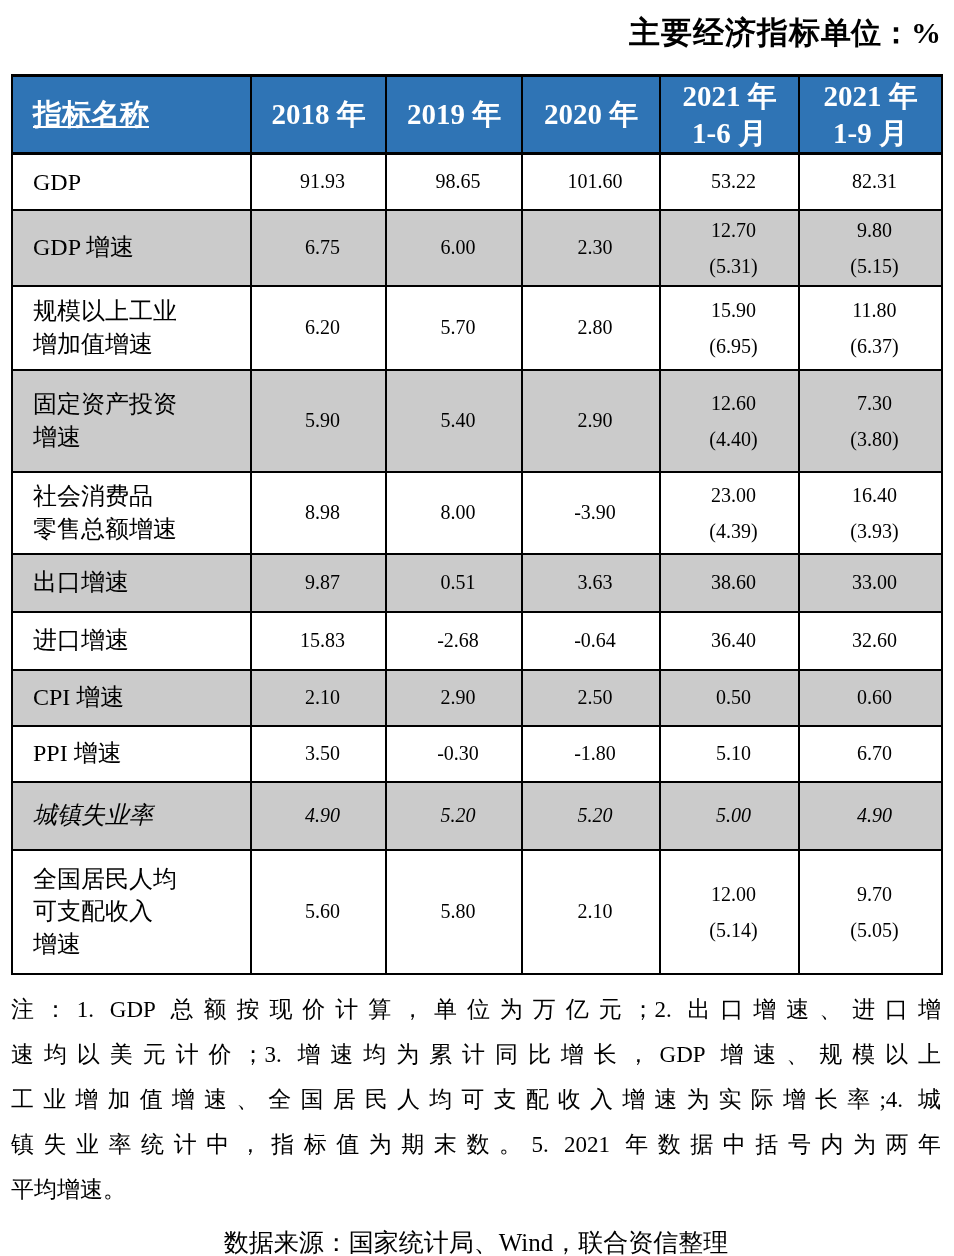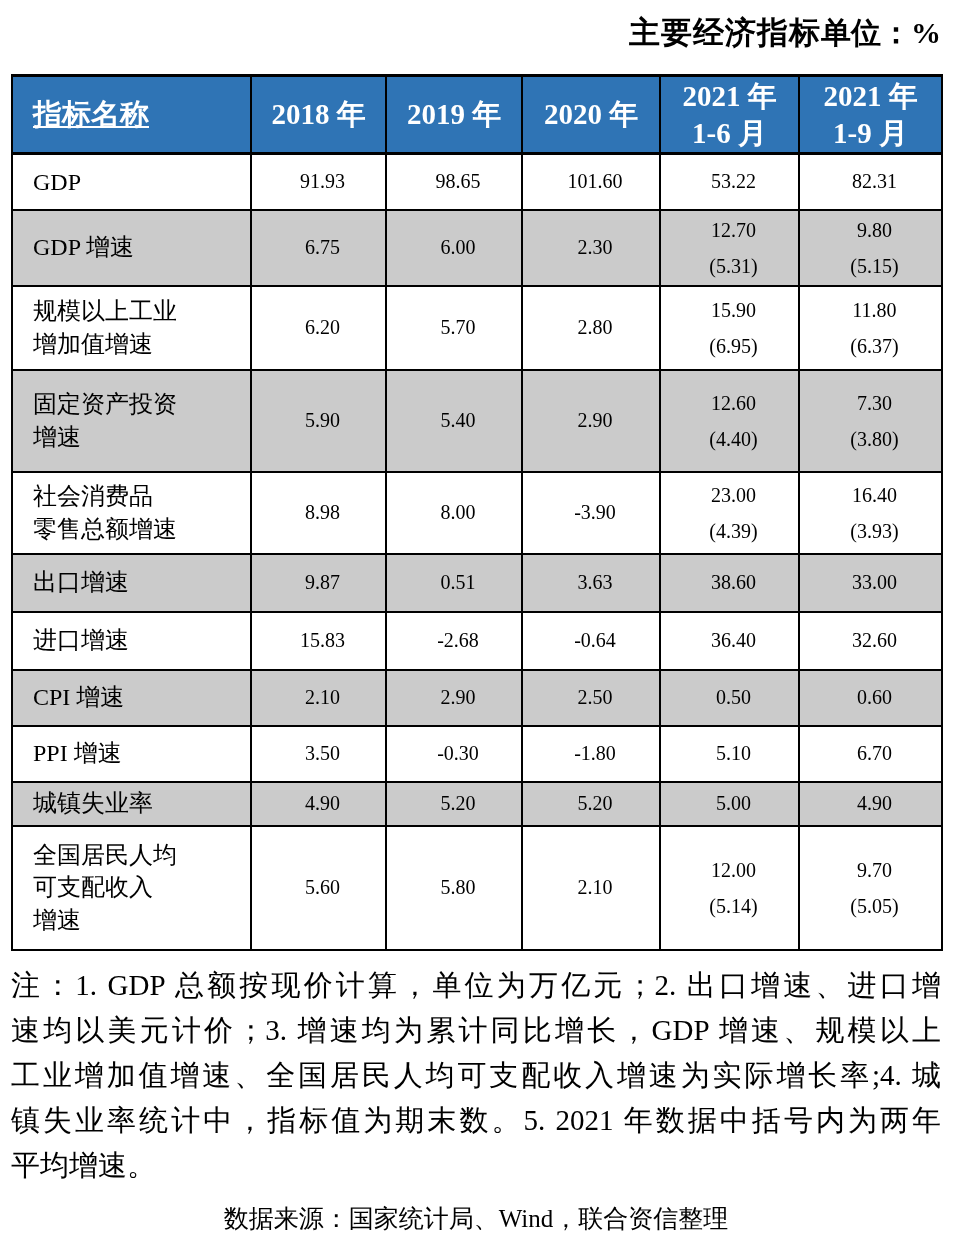--- a/index.html
+++ b/index.html
@@ -60,24 +60,24 @@
   tr.gray td { background: #CBCBCB; }
   tr.r0  { height: 56px; }
   tr.r1  { height: 76px; }
   tr.r2  { height: 84px; }
   tr.r3  { height: 102px; }
   tr.r4  { height: 82px; }
   tr.r5  { height: 58px; }
   tr.r6  { height: 58px; }
   tr.r7  { height: 56px; }
   tr.r8  { height: 56px; }
-  tr.r9  { height: 44px; }
+  tr.r9  { height: 68px; font-style: italic; }
   tr.r10 { height: 124px; }
 
-  .notes { margin-top: 12px; width: 930px; font-size: 29px; }
+  .notes { margin-top: 12px; width: 930px; font-size: 23px; }
   .note-line {
     line-height: 45px;
     text-align: justify;
     text-align-last: justify;
     white-space: nowrap;
   }
   .note-line.last { text-align: left; text-align-last: left; }
   .source-line { margin-top: 14px; font-size: 25px; text-align: center; }
 </style>
 </head>

